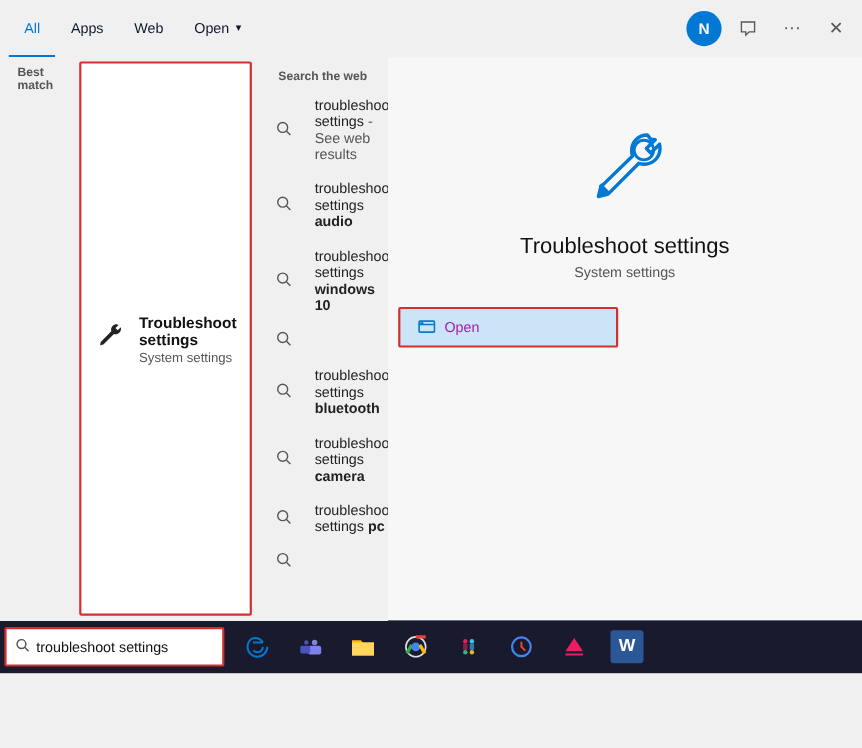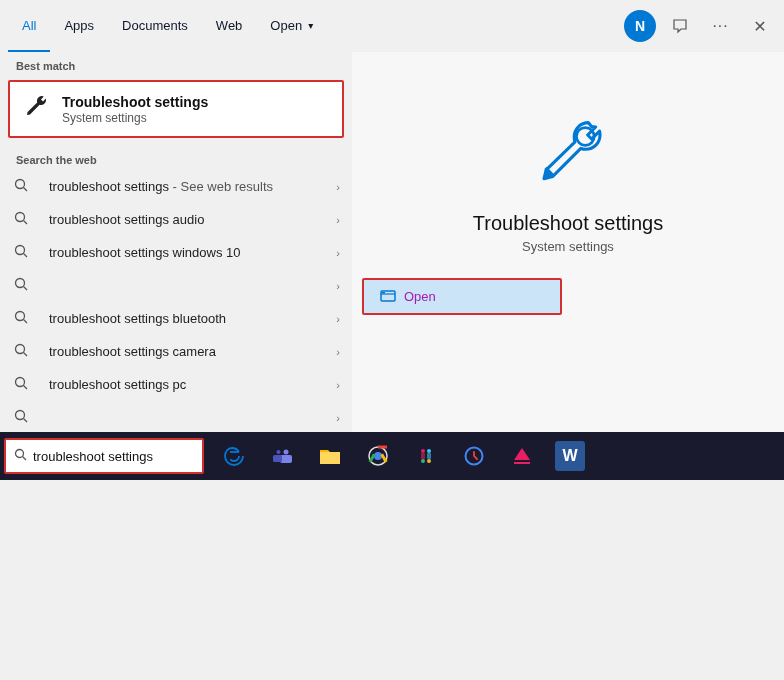--- a/index.html
+++ b/index.html
@@ -10,21 +10,21 @@
       background: #f0f0f0;
       overflow: hidden;
       position: relative;
     }
 
     
     .search-panel {
       display: flex;
       flex-direction: column;
       width: 784px;
-      height: 480px;
+      height: 612px;
       background: #f0f0f0;
     }
 
     
     .nav-tabs {
       display: flex;
       align-items: center;
       background: #f0f0f0;
       height: 52px;
       padding: 0 8px;
@@ -90,21 +90,20 @@
       display: flex;
       flex: 1;
       overflow: hidden;
     }
 
     
     .left-panel {
       width: 352px;
       background: #f0f0f0;
       display: flex;
-      flex-direction: column;
       overflow-y: auto;
       flex-shrink: 0;
     }
 
     .section-label {
       font-size: 11px;
       font-weight: 600;
       color: #555;
       padding: 8px 16px 4px 16px;
       text-transform: none;
@@ -163,21 +162,21 @@
       text-align: center;
     }
 
     .result-text {
       font-size: 13px;
       color: #222;
       flex: 1;
     }
 
     .result-text .highlight {
-      font-weight: 400;
+      font-weight: 700;
     }
 
     .result-text .see-web {
       color: #555;
       font-weight: normal;
     }
 
     .chevron {
       font-size: 11px;
       color: #777;
@@ -313,23 +312,20 @@
 <div class="search-panel">
 
   <div class="nav-tabs">
     <div class="nav-tab active">
       <span>All</span>
     </div>
     <div class="nav-tab">
       <span>Apps</span>
     </div>
     <div class="nav-tab">
-      <span>Documents</span>
-    </div>
-    <div class="nav-tab">
       <span>Web</span>
     </div>
     <div class="nav-tab more-tab">
       <span>Open</span>
       <span class="chevron-down">▾</span>
     </div>
     <div class="nav-right">
       <div class="avatar-circle">
         <span>N</span>
       </div>

